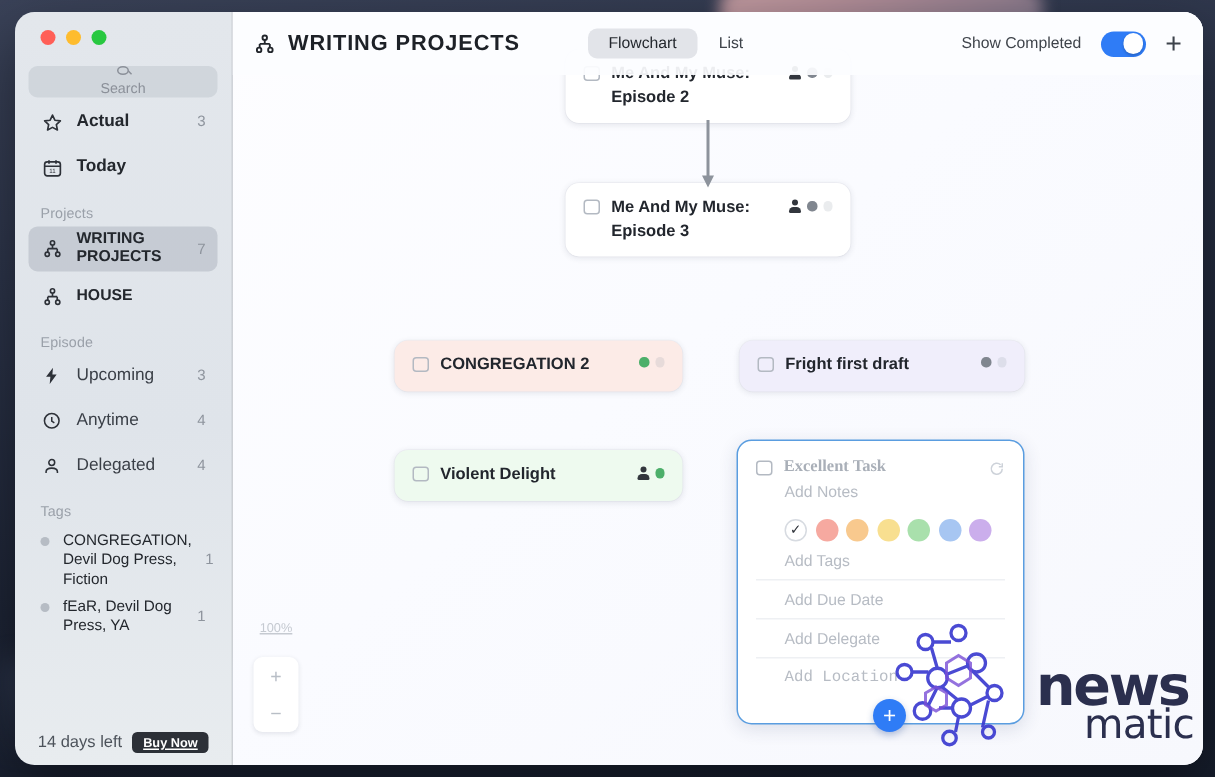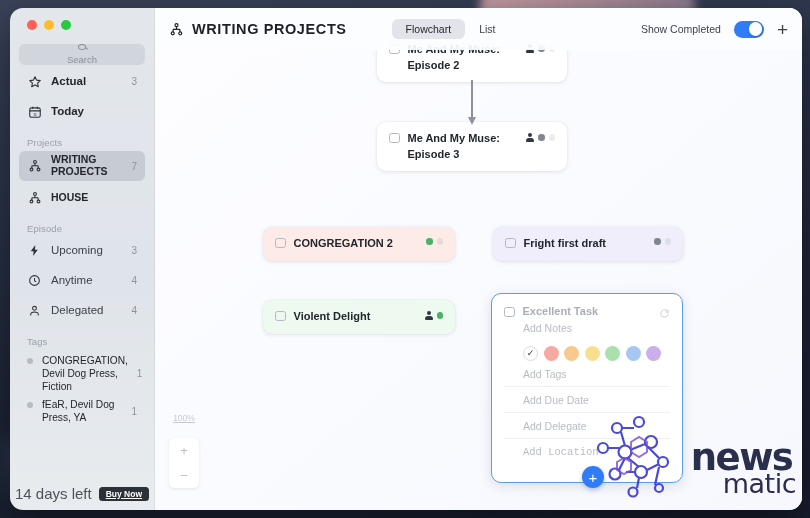--- a/index.html
+++ b/index.html
@@ -68,21 +68,21 @@
 
   .tag-item { display:flex; align-items:flex-start; gap:9px; padding: 5px 8px 0 8px; }
   .tag-dot { width: 6px; height: 6px; border-radius: 50%; background:#b6bcc4; flex:none; margin-top:4px; }
   .tag-text { font-size: 10.2px; color: #23272d; line-height: 1.28; flex: 1; font-weight:500; }
   .tag-count { font-size: 10px; color:#8e949d; align-self: center; }
 
   .trial-bar {
     position: absolute; bottom: 8px; left: 0; width: 100%;
     display: flex; align-items: center; justify-content: center; gap: 7px;
   }
-  .trial-text { font-size: 15px; color: #4d535b; text-align: right; }
+  .trial-text { font-size: 11px; color: #4d535b; text-align: right; }
   .buy-btn {
     font-size: 8.5px; font-weight: 700; color: #fff; background: #2c3037;
     padding: 2px 7px; border-radius: 3.5px; cursor: pointer; text-decoration: underline;
   }
 
   
   .main { flex: 1; position: relative; background: #fcfdfe; overflow: hidden; }
   .canvas-tint {
     position:absolute; inset:0;
     background: linear-gradient(140deg,#fdfdff 0%,#fafbff 45%,#f7f8fd 100%);
@@ -149,21 +149,21 @@
     border-left: 4.5px solid transparent; border-right: 4.5px solid transparent;
     border-top: 8px solid #8d939c;
   }
 
   
   #card-excellent {
     position: absolute; left: 336px; top: 285px; width: 192px; height: 190px;
     background: #fff; border-radius: 10px; border: 1.6px solid #5a9de0;
     box-shadow: 0 3px 12px rgba(40,60,100,.14); padding: 11px 12px 0 12px; z-index: 5;
   }
-  .et-head { display: flex; align-items: flex-start; }
+  .et-head { display: flex; align-items: flex-start; font-family: Liberation Serif, serif; }
   .et-title { font-size: 11px; color: #a9afb8; font-weight: 600; flex: 1; }
   .et-reset { width:11px; height:11px; color:#cdd2d9; flex:none; }
   .et-notes { font-size: 10.5px; color: #b7bcc4; margin: 5px 0 12px 19px; }
   .swatches { display: flex; gap: 5.5px; margin: 11px 0 0 19px; align-items: center; }
   .sw { width: 15px; height: 15px; border-radius: 50%; display:block; cursor: pointer; }
   .sw.none { background:#fff; border: 1px solid #d7dbe1; display:flex; align-items:center; justify-content:center; }
   .sw.none::after { content:"✓"; font-size: 9px; color:#2d3138; line-height:1; }
   .et-row {
     font-size: 10.5px; color: #b7bcc4; padding: 7px 0 6px 19px;
     border-bottom: 1px solid #eef0f3;

